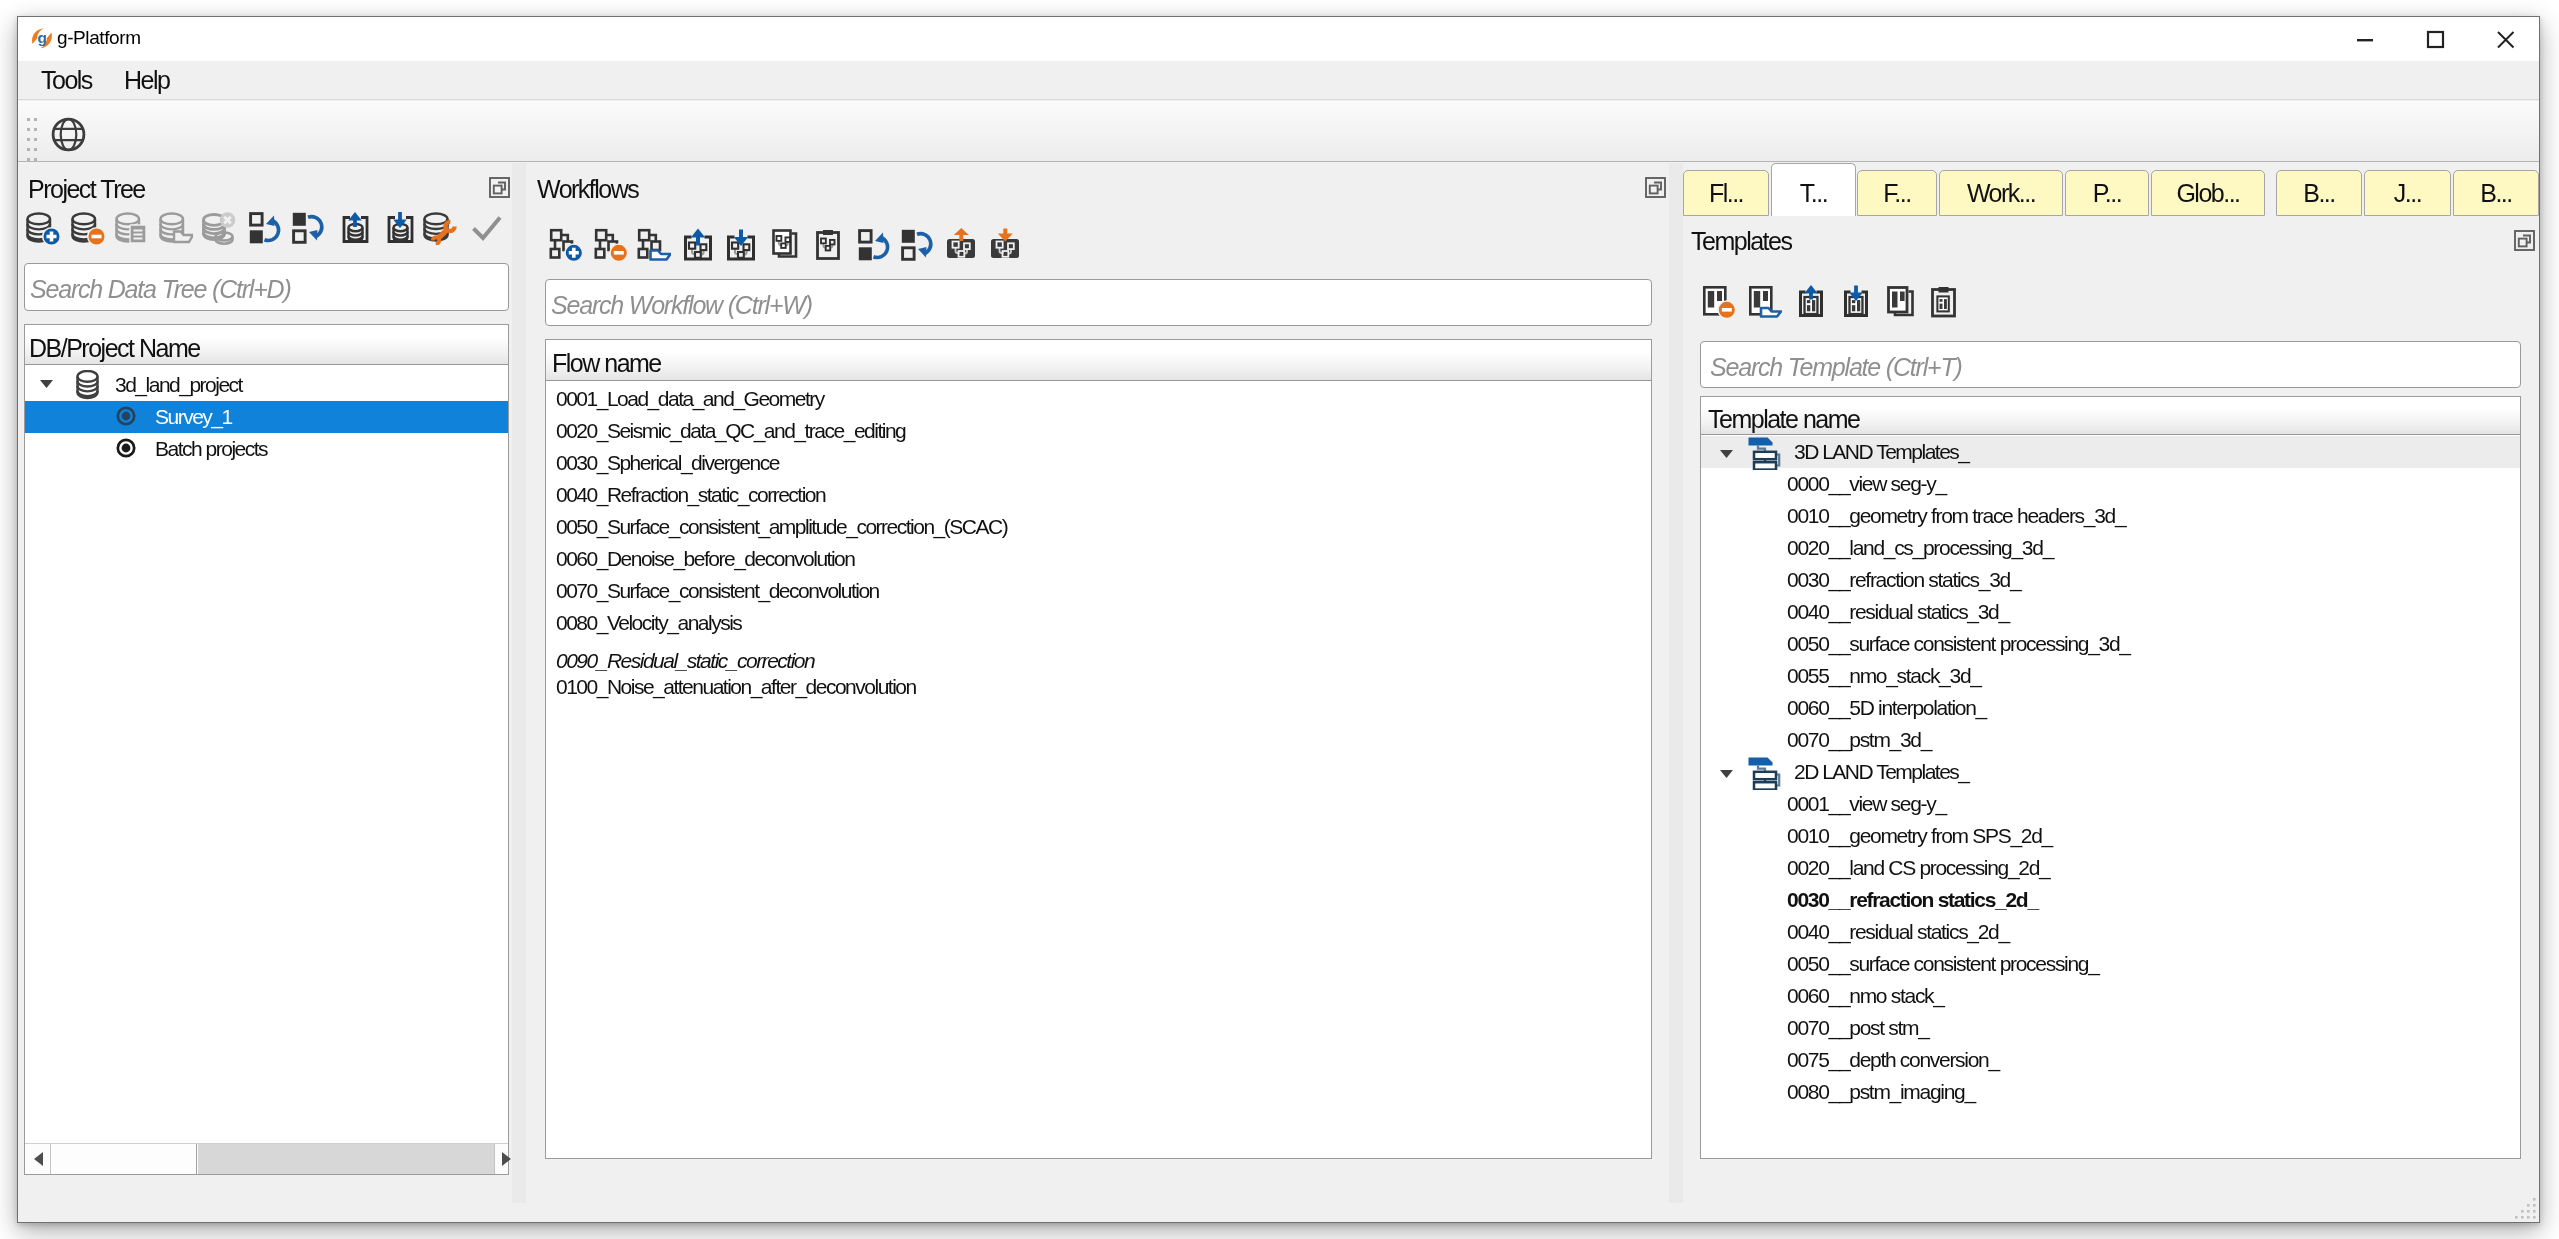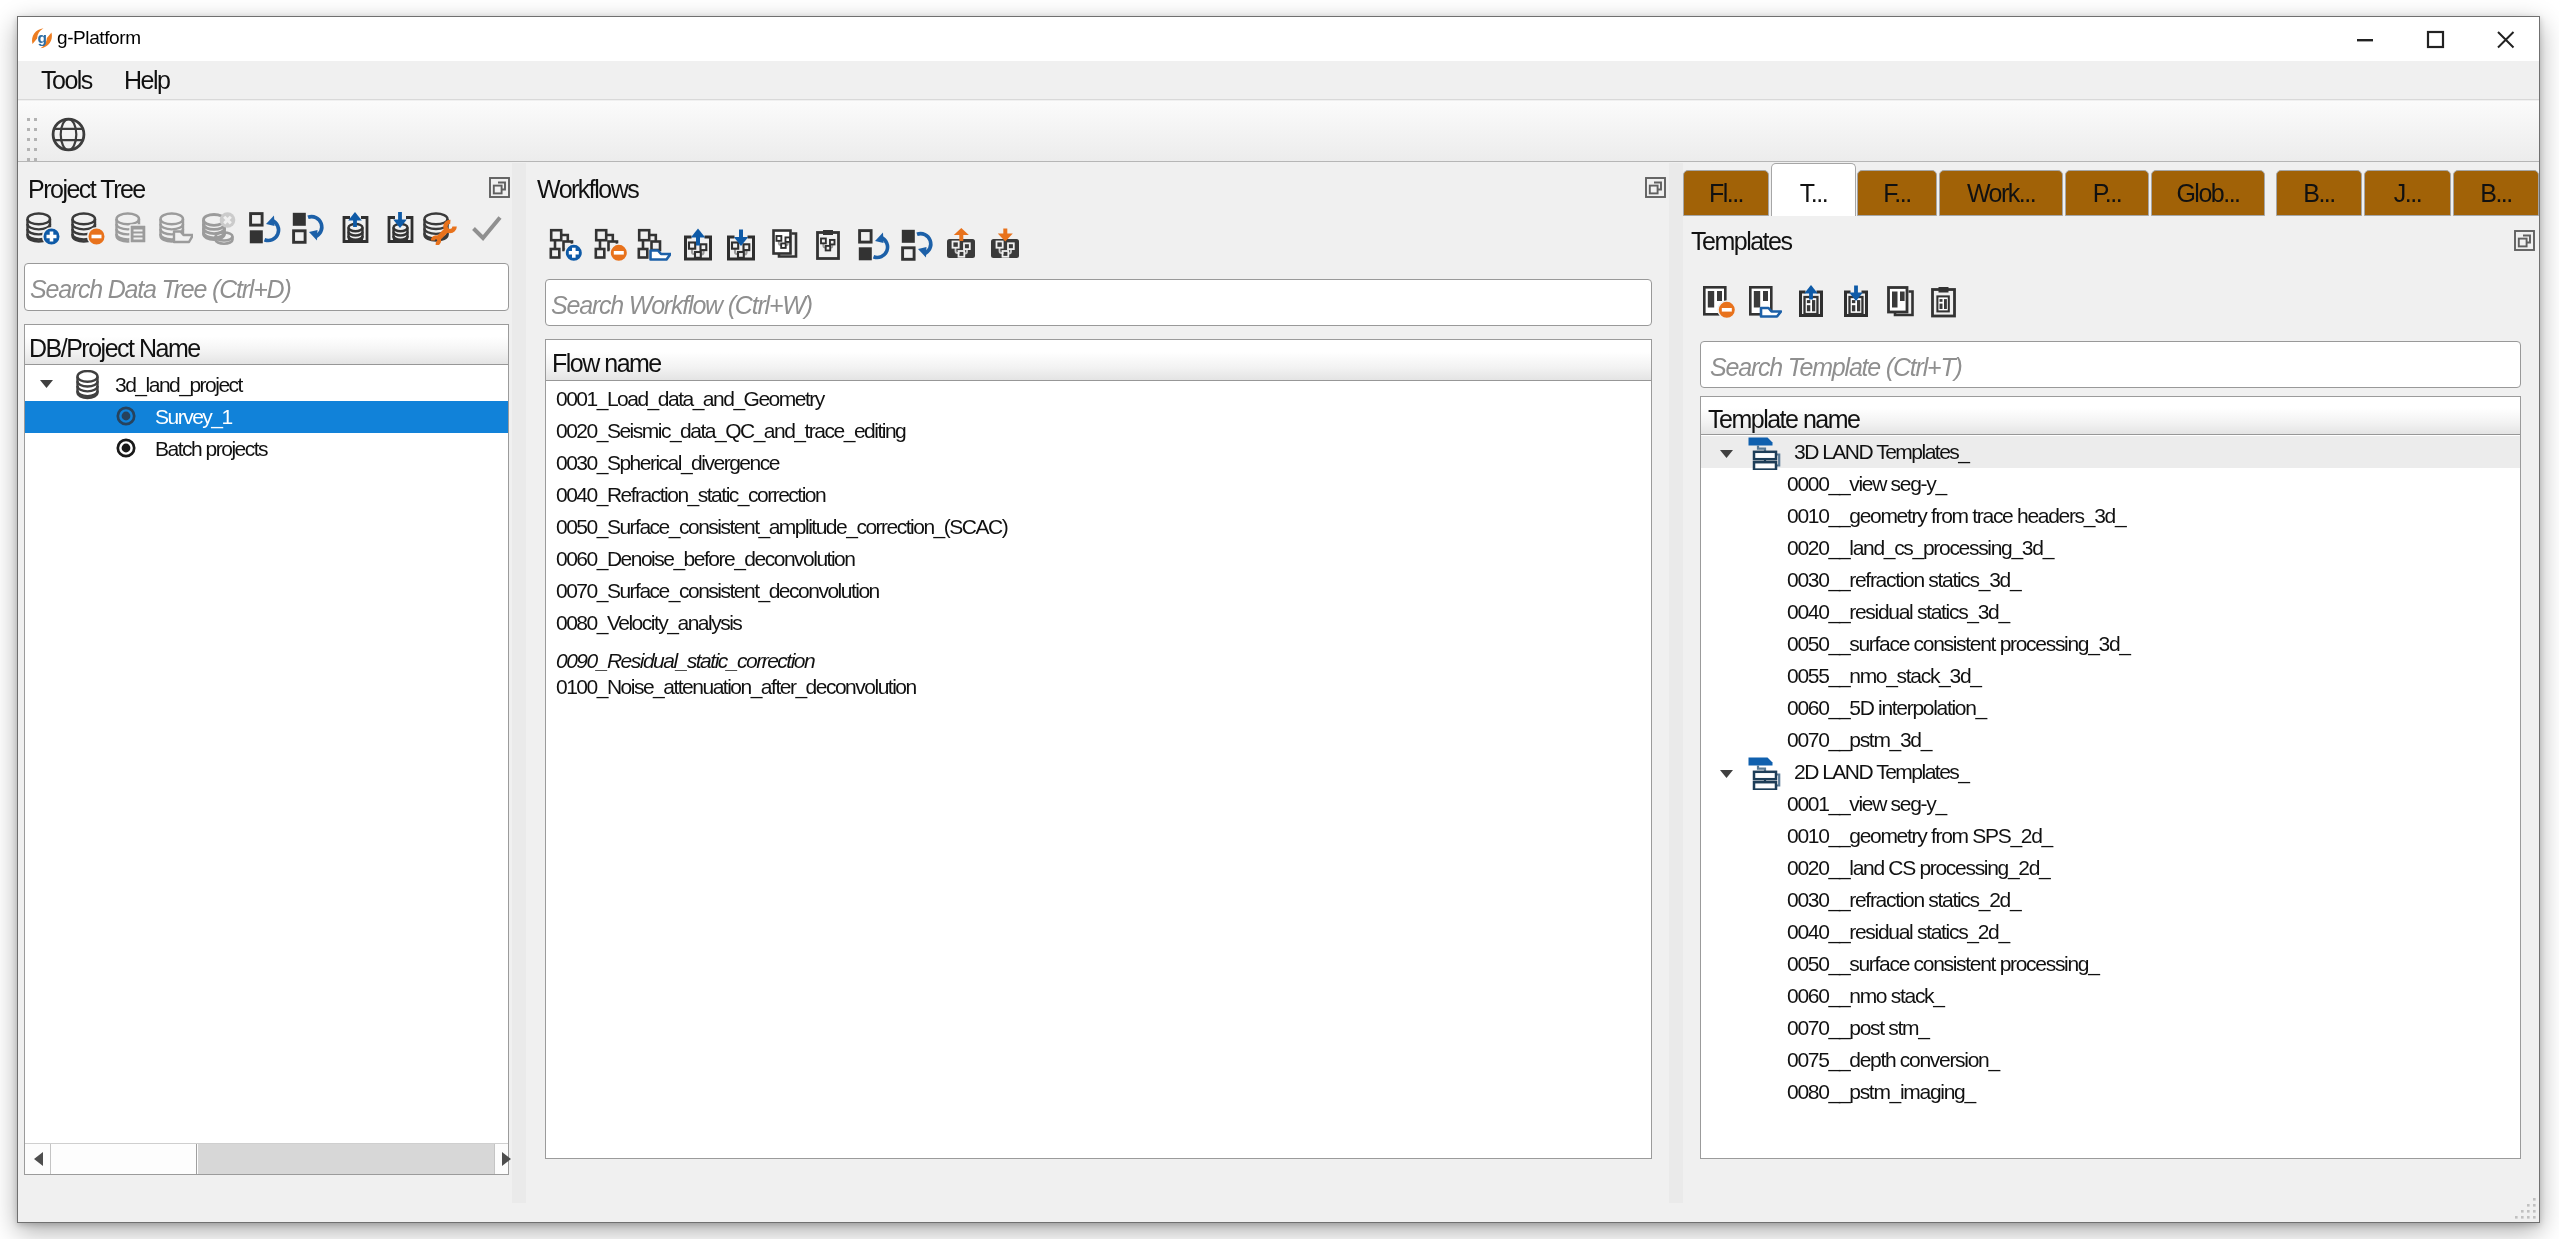--- a/index.html
+++ b/index.html
@@ -20,21 +20,21 @@
   .listbox { position:absolute; background:#fff; border:1px solid #9b9b9b; }
   .lheader { position:absolute; left:0; top:0; right:0;
     background:linear-gradient(#ffffff 30%, #f2f2f2 70%, #e4e4e4); border-bottom:1px solid #979797;
     font-size:25px; letter-spacing:-1.5px; color:#111; }
   .lheader span{ position:absolute; top:calc(50% + 4px); transform:translateY(-52%); white-space:nowrap; }
   .row { position:absolute; left:0; right:0; height:32px; font-size:21px; letter-spacing:-1.5px; color:#111; white-space:nowrap; }
   .row span { position:absolute; top:50%; transform:translateY(-52%); }
   .selblue { background:#1182d9; }
   .selblue span { color:#fff; }
   .grayrow { background:#ececec; }
-  .tab { position:absolute; background:#a16207; border:1px solid #a6a6a6;
+  .tab { position:absolute; background:#fef9c3; border:1px solid #a6a6a6;
      border-top-left-radius:5px; border-top-right-radius:5px; font-size:25px; letter-spacing:-1.5px; color:#111;
      text-align:center; }
   .tabtxt { display:block; margin-top:8px; }
 </style></head><body>
 <div id="win">
 
 <div class="abs" style="left:494px;top:146px;width:14px;height:1040px;background:#eaeaea;"></div>
 <div class="abs" style="left:1651px;top:146px;width:14px;height:1040px;background:#eaeaea;"></div>
 <div id="titlebar">
 <svg class="abs" style="left:11px;top:9px" width="26" height="25" viewBox="0 0 26 25">
@@ -510,21 +510,21 @@
       </div>
 <div class="row" style="top:391px;">
         <span style="left:86px;letter-spacing:-1.3px;">0001__view seg-y_</span>
       </div>
 <div class="row" style="top:423px;">
         <span style="left:86px;letter-spacing:-1.3px;">0010__geometry from SPS_2d_</span>
       </div>
 <div class="row" style="top:455px;">
         <span style="left:86px;letter-spacing:-1.3px;">0020__land CS processing_2d_</span>
       </div>
-<div class="row" style="top:487px;">
+<div class="row" style="top:487px;font-weight:bold;">
         <span style="left:86px;letter-spacing:-1.3px;">0030__refraction statics_2d_</span>
       </div>
 <div class="row" style="top:519px;">
         <span style="left:86px;letter-spacing:-1.3px;">0040__residual statics_2d_</span>
       </div>
 <div class="row" style="top:551px;">
         <span style="left:86px;letter-spacing:-1.3px;">0050__surface consistent processing_</span>
       </div>
 <div class="row" style="top:583px;">
         <span style="left:86px;letter-spacing:-1.3px;">0060__nmo stack_</span>

